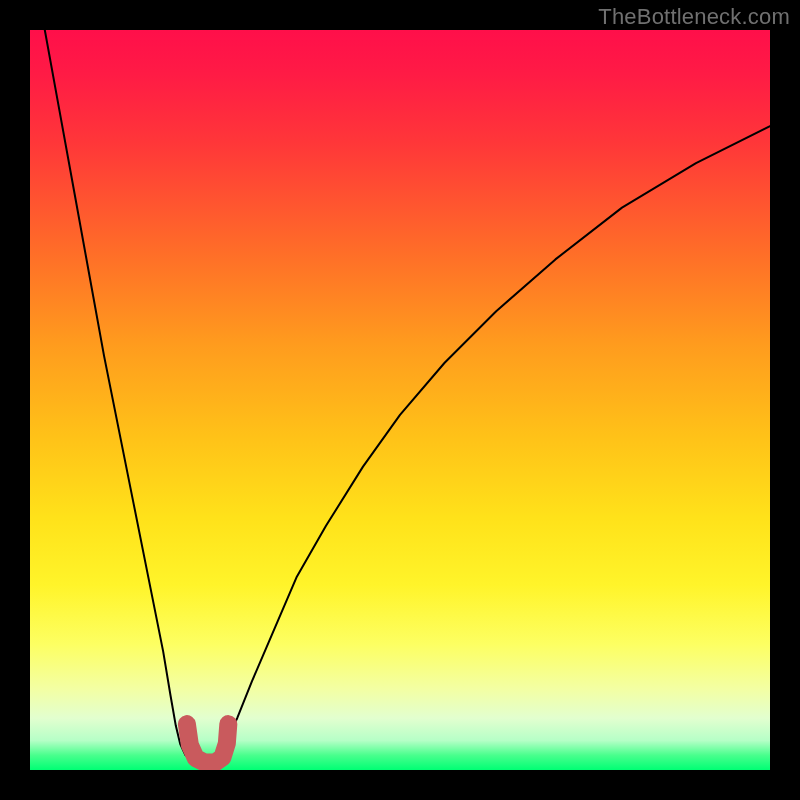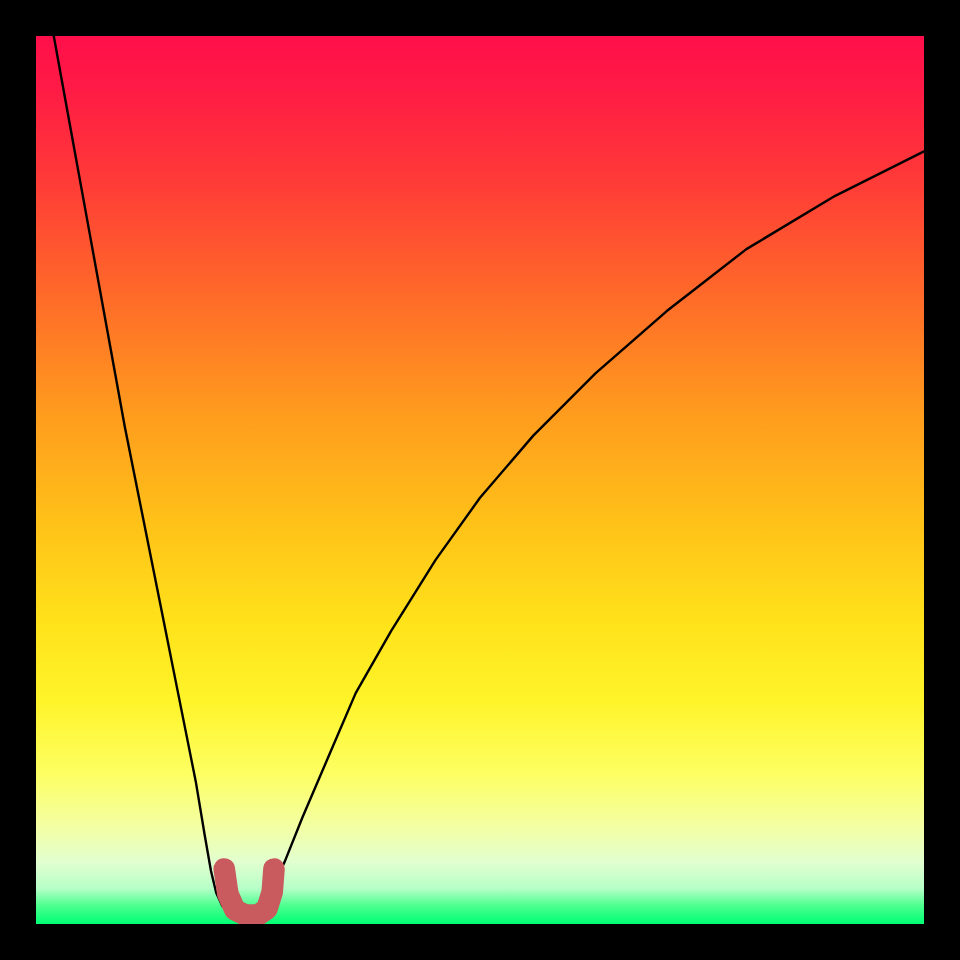--- a/index.html
+++ b/index.html
@@ -59,20 +59,21 @@
     color: #707070;
     font-size: 22px;
     letter-spacing: 0.2px;
     font-weight: 400;
   }
 </style>
 </head>
 <body>
 
 <div class="frame">
+  <div class="watermark">TheBottleneck.com</div>
   <div class="plot">
     <div class="gradient"></div>
     <svg class="curve" viewBox="0 0 740 740" preserveAspectRatio="none">
       <path id="leftPath" fill="none" stroke="#000" stroke-width="2" stroke-linecap="round" stroke-linejoin="round" d="M14.80 0.00 L29.60 81.40 L44.40 162.80 L59.20 244.20 L74.00 325.60 L88.80 399.60 L103.60 473.60 L118.40 547.60 L133.20 621.60 L140.60 666.00 L145.78 695.60 L150.22 714.10 L155.40 725.20 L170.20 734.08 L173.90 738.52"></path>
       <path id="rightPath" fill="none" stroke="#000" stroke-width="2" stroke-linecap="round" stroke-linejoin="round" d="M181.30 738.52 L185.00 732.60 L192.40 717.80 L207.20 688.20 L222.00 651.20 L244.20 599.40 L266.40 547.60 L296.00 495.80 L333.00 436.60 L370.00 384.80 L414.40 333.00 L466.20 281.20 L525.40 229.40 L592.00 177.60 L666.00 133.20 L740.00 96.20"></path>
       <path id="uPath" fill="none" stroke="#c95a5d" stroke-width="18" stroke-linecap="round" stroke-linejoin="round" d="M156.88 694.12 L159.84 714.84 L165.76 728.16 L174.64 732.60 L185.00 732.60 L192.40 727.42 L196.84 713.36 L198.32 694.12"></path>
     </svg>
   </div>
 </div>
 

